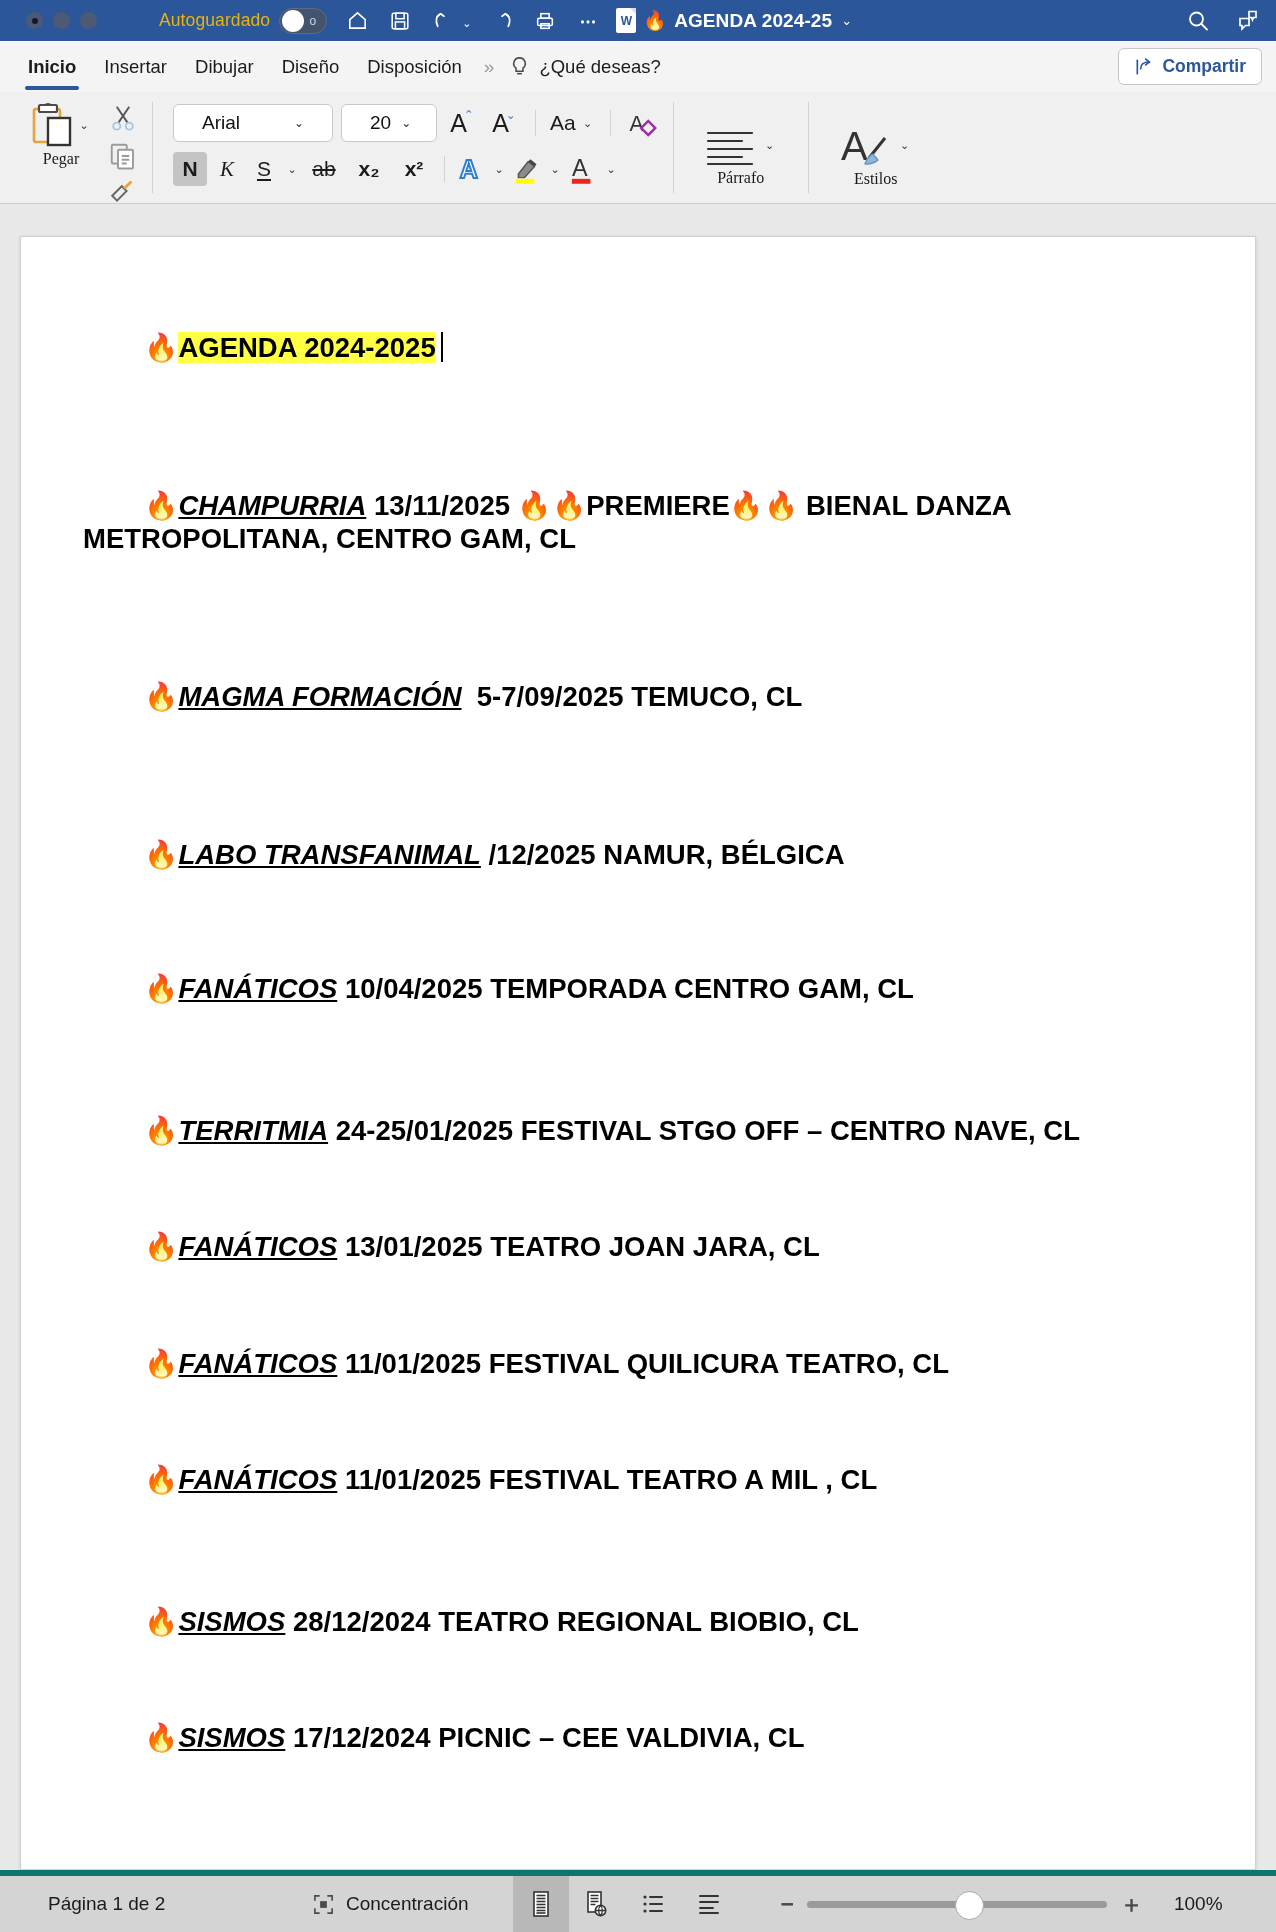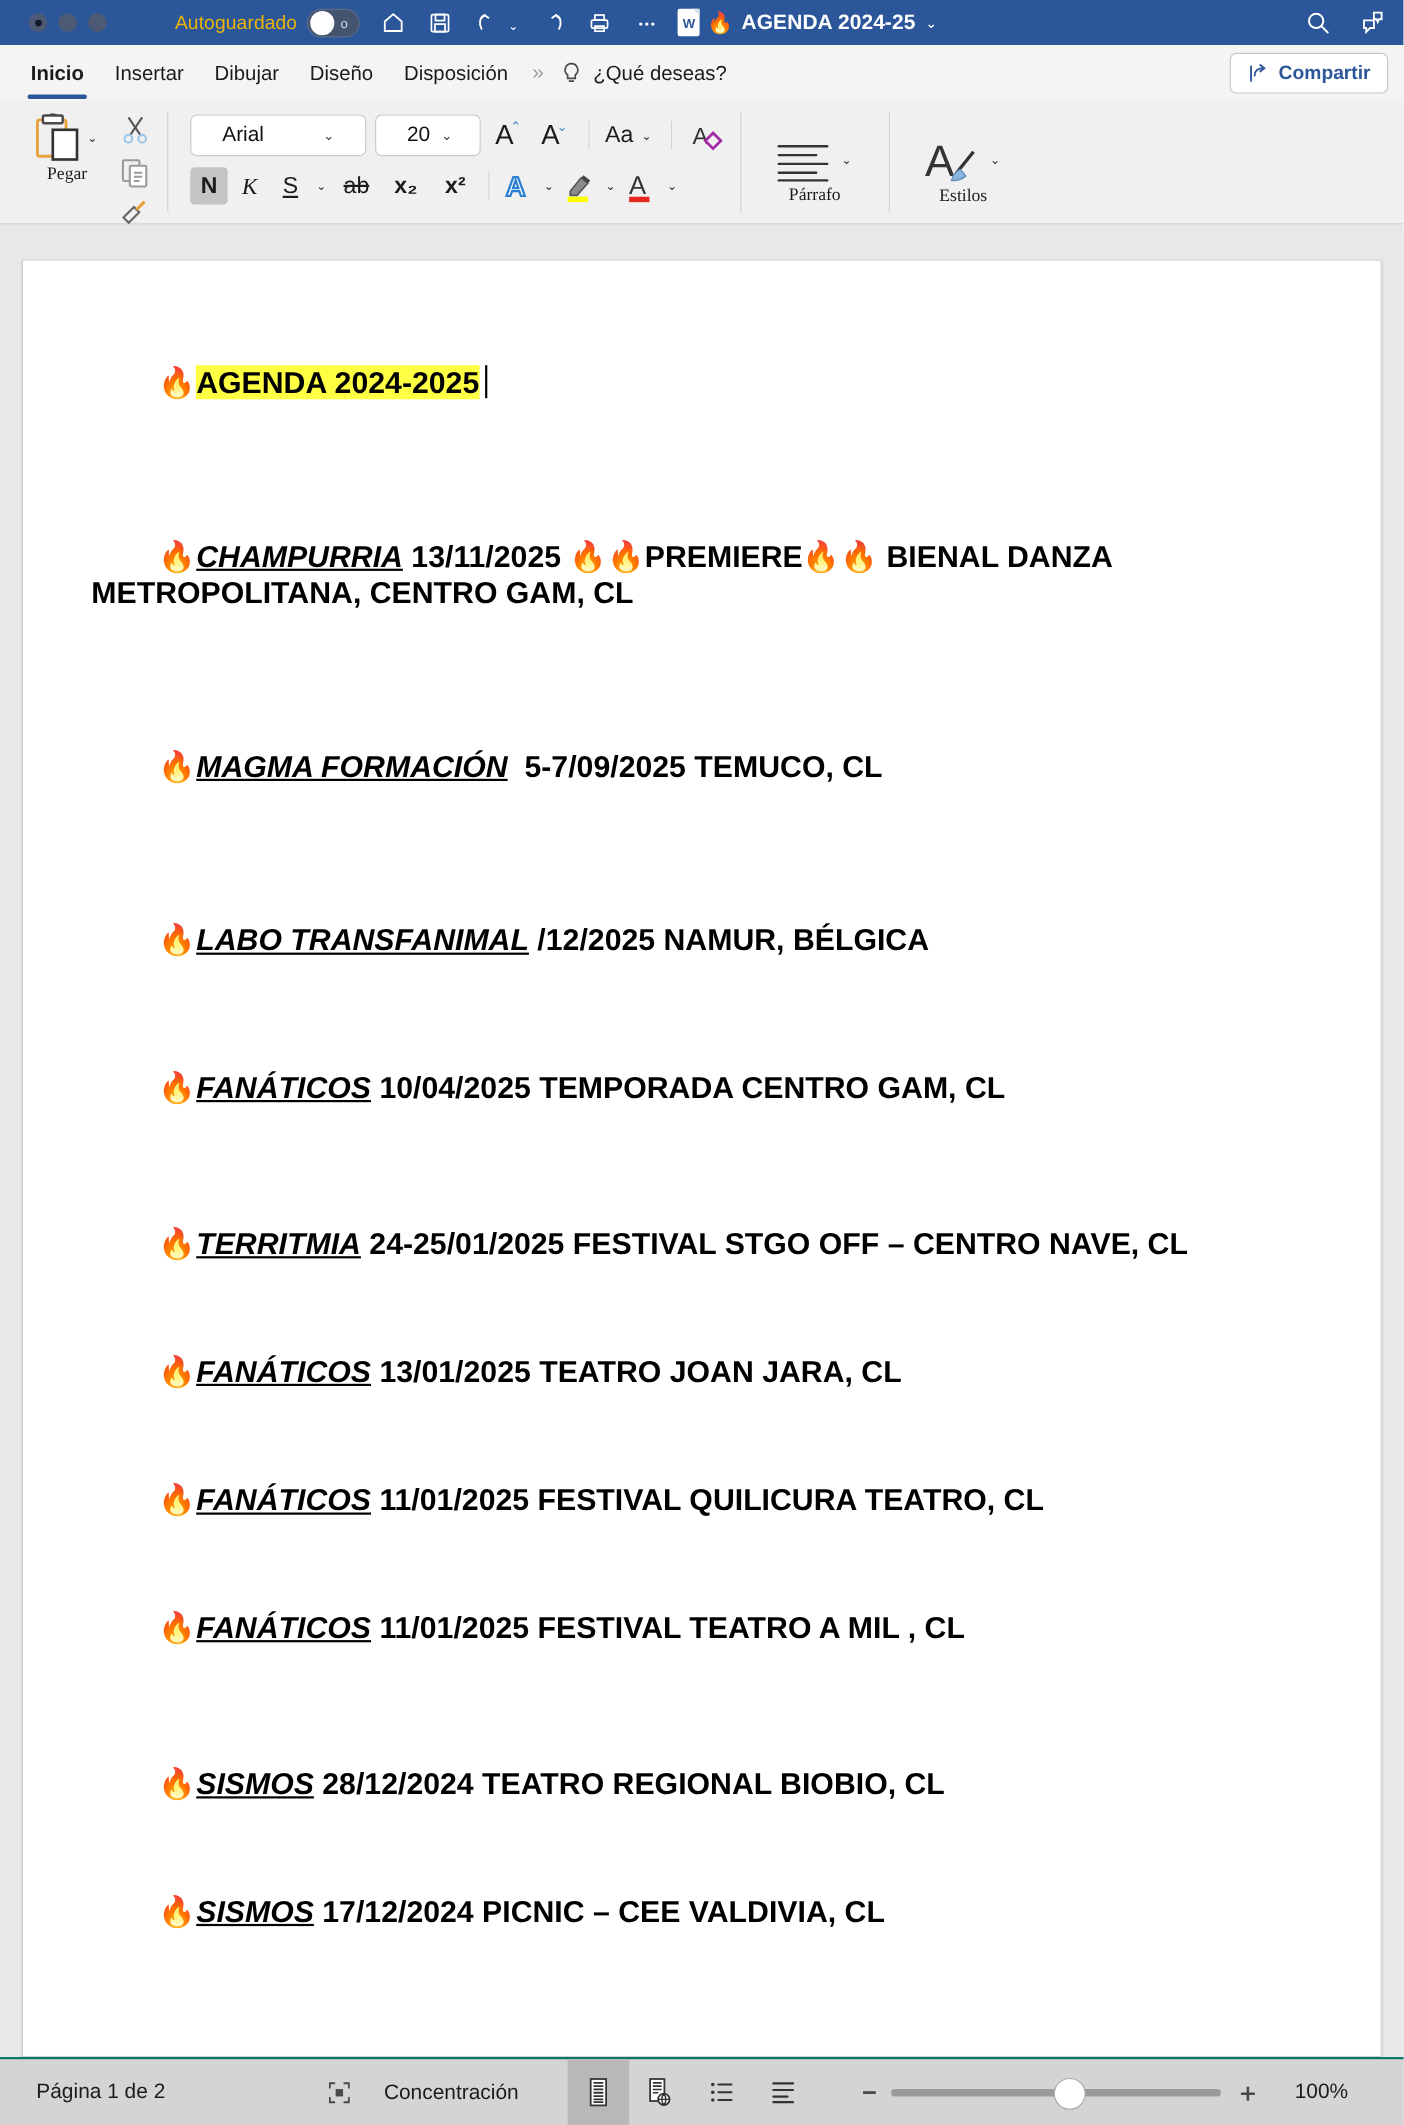--- a/index.html
+++ b/index.html
@@ -133,25 +133,25 @@
     display:inline-block;width:2px;height:30px;background:#000;
     vertical-align:-5px;margin-left:5px;
   }
   .spacer-lg{height:60px;}
   .spacer-md{height:44px;}
   .gap{height:18px;}
 
   
   .statusbar{
     position:absolute;left:0;right:0;bottom:0;height:62px;background:#d4d4d4;
-    border-top:2px solid #0f766e;display:flex;align-items:center;
-    padding:0 33px;box-sizing:border-box;font-size:19px;color:#1b1b1b;
+    border-top:6px solid #0f766e;display:flex;align-items:center;
+    padding:0 48px;box-sizing:border-box;font-size:19px;color:#1b1b1b;
   }
   .sb-page{min-width:200px;}
-  .sb-focus{display:flex;align-items:flex-end;gap:29px;margin-left:64px;}
+  .sb-focus{display:flex;align-items:center;gap:11px;margin-left:64px;}
   .sb-views{display:flex;align-items:center;margin-left:44px;height:100%;}
   .sb-view{
     width:56px;height:100%;display:flex;align-items:center;justify-content:center;
   }
   .sb-view.on{background:#b8b8b8;}
   .zoom-wrap{display:flex;align-items:center;gap:13px;margin-left:44px;}
   .zbar{
     width:300px;height:7px;background:#9a9a9a;border-radius:4px;position:relative;
   }
   .zknob{

